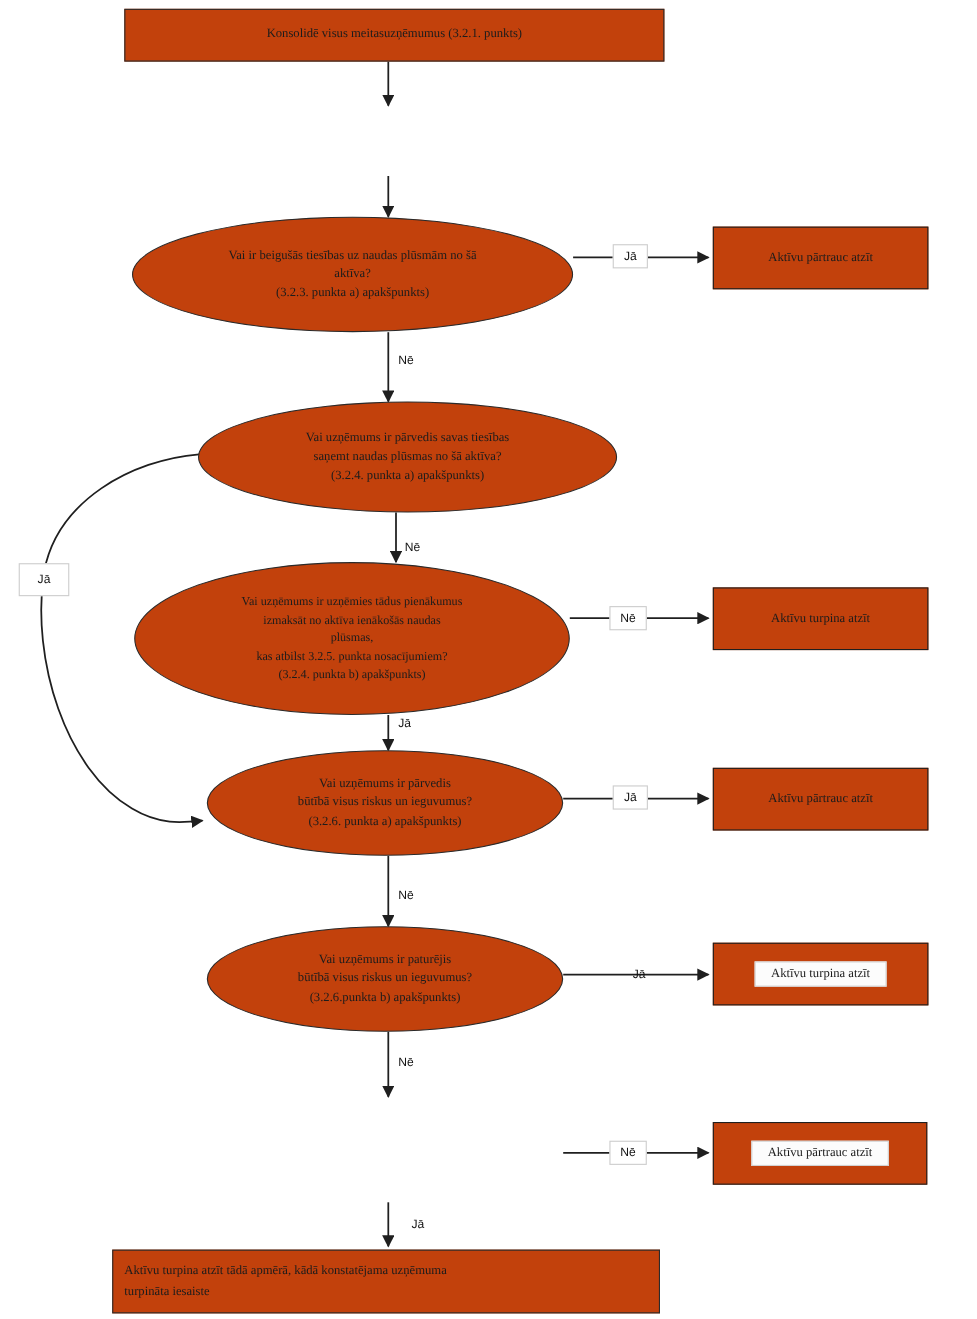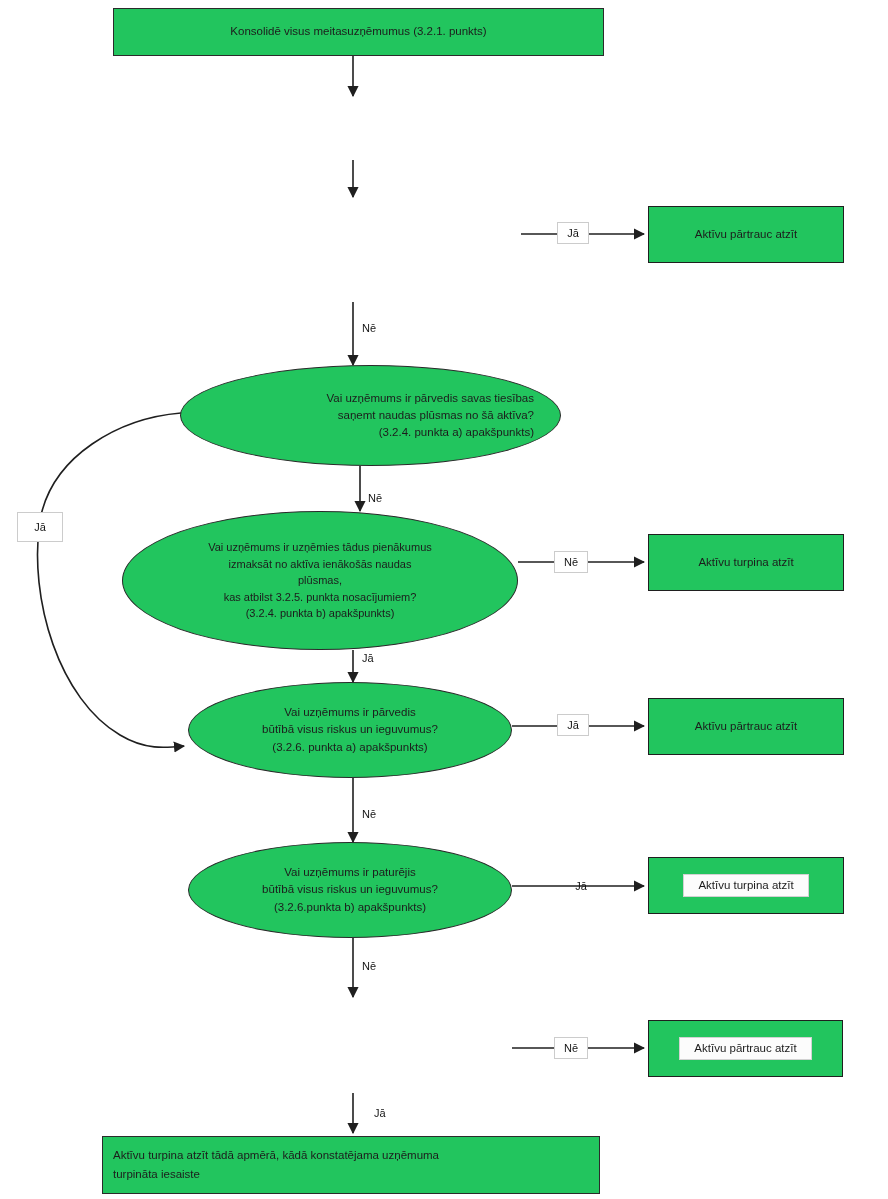--- a/index.html
+++ b/index.html
@@ -29,21 +29,22 @@
   .node {
     position: absolute;
     box-sizing: border-box;
     display: flex;
     align-items: center;
     justify-content: center;
     text-align: center;
     line-height: 1.38;
     font-size: 11.5px;
     color: #1c1c1c;
-    background: #22c55e;
+    background: #c2410c;
+    font-family: Liberation Serif, serif;
   }
   .proc {
     border: 1.4px solid #2b2b2b;
   }
   .proc-left {
     justify-content: flex-start;
     text-align: left;
     padding: 8px 10px;
     line-height: 1.62;
   }
@@ -129,22 +130,27 @@
 
       <line x1="353" y1="1093" x2="353" y2="1133" marker-end="url(#arrow)"></line>
     </g>
   </svg>
 
   <div class="node proc" style="left:113px; top:8px; width:491px; height:48px;">
     <span class="txt">Konsolidē visus meitasuzņēmumus (3.2.1. punkts)</span>
   </div>
 
 
-
-  <div class="node decision" style="left:180px; top:365px; width:381px; height:101px;text-align:right;">
+  <div class="node decision" style="left:120px; top:197px; width:401px; height:105px;">
+    <span class="txt">Vai ir beigušās tiesības uz naudas plūsmām no šā
+aktīva?
+(3.2.3. punkta a) apakšpunkts)</span>
+  </div>
+
+  <div class="node decision" style="left:180px; top:365px; width:381px; height:101px;">
     <span class="txt">Vai uzņēmums ir pārvedis savas tiesības
 saņemt naudas plūsmas no šā aktīva?
 (3.2.4. punkta a) apakšpunkts)</span>
   </div>
 
   <div class="node decision" style="left:122px; top:511px; width:396px; height:139px; padding:0 36px; font-size:11px;">
     <span class="txt">Vai uzņēmums ir uzņēmies tādus pienākumus
 izmaksāt no aktīva ienākošās naudas
 plūsmas,
 kas atbilst 3.2.5. punkta nosacījumiem?

